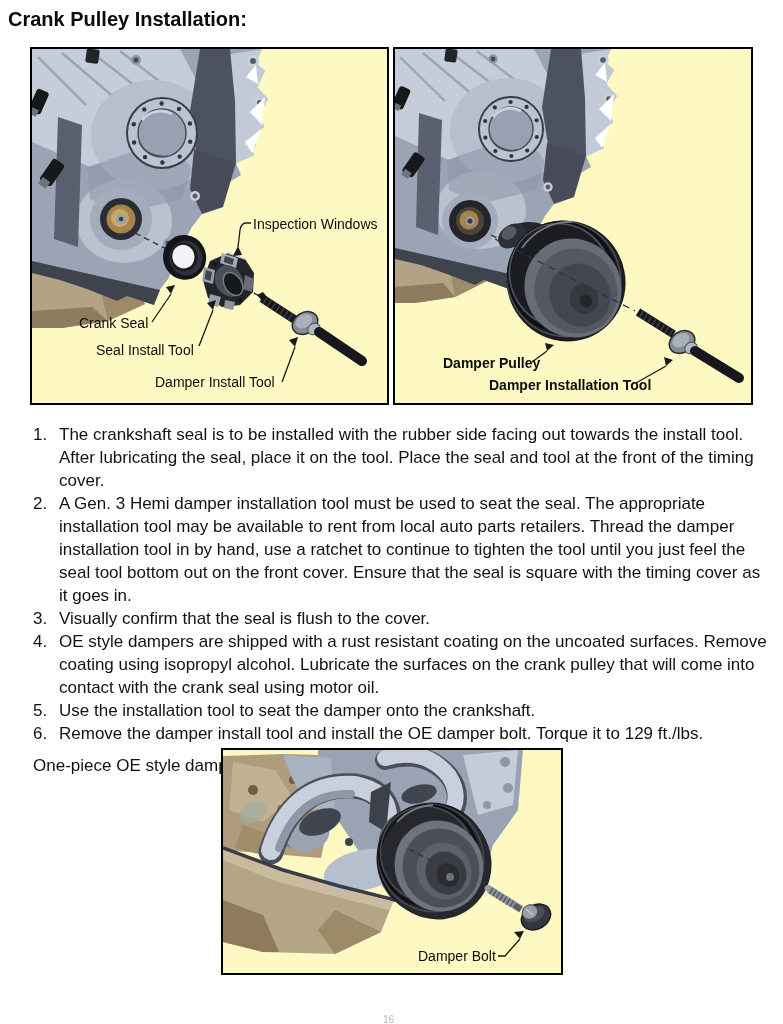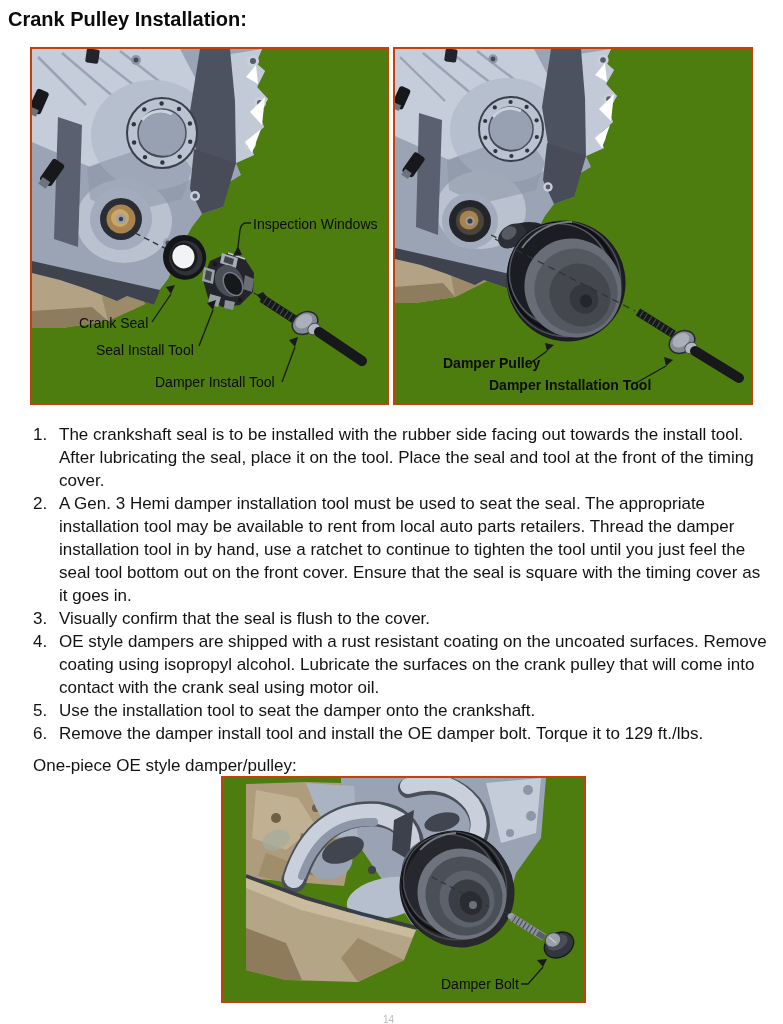--- a/index.html
+++ b/index.html
@@ -1,17 +1,17 @@
 <!DOCTYPE html>
 <html><head>
 <meta charset="utf-8">
 <style>
 html,body{margin:0;padding:0;background:#ffffff;width:783px;height:1024px;overflow:hidden;}
 body{font-family:"Liberation Sans",sans-serif;color:#111;position:relative;}
-.box{position:absolute;border:2px solid #c2410c;background:#4d7c0f;text-align:center;}
+.box{position:absolute;border:2px solid #000000;background:#fef9c3;text-align:center;}
 #title{position:absolute;left:8px;top:8px;font-size:20px;font-weight:bold;color:#0b0b0b;}
 #list{position:absolute;left:33px;top:423px;font-size:17px;line-height:23px;color:#121212;}
 .item{position:relative;padding-left:26px;}
 .num{position:absolute;left:0;top:0;}
 #onep{position:absolute;left:33px;top:756px;font-size:17px;color:#121212;}
 svg text{font-family:"Liberation Sans",sans-serif;font-size:14px;fill:#0d0d0d;}
 </style>
 </head>
 <body>
 <div id="title">Crank Pulley Installation:</div>
@@ -316,21 +316,21 @@
 <div class="item"><span class="num">1.</span>The crankshaft seal is to be installed with the rubber side facing out towards the install tool.<br>After lubricating the seal, place it on the tool. Place the seal and tool at the front of the timing<br>cover.</div>
 <div class="item"><span class="num">2.</span>A Gen. 3 Hemi damper installation tool must be used to seat the seal. The appropriate<br>installation tool may be available to rent from local auto parts retailers. Thread the damper<br>installation tool in by hand, use a ratchet to continue to tighten the tool until you just feel the<br>seal tool bottom out on the front cover. Ensure that the seal is square with the timing cover as<br>it goes in.</div>
 <div class="item"><span class="num">3.</span>Visually confirm that the seal is flush to the cover.</div>
 <div class="item"><span class="num">4.</span>OE style dampers are shipped with a rust resistant coating on the uncoated surfaces. Remove<br>coating using isopropyl alcohol. Lubricate the surfaces on the crank pulley that will come into<br>contact with the crank seal using motor oil.</div>
 <div class="item"><span class="num">5.</span>Use the installation tool to seat the damper onto the crankshaft.</div>
 <div class="item"><span class="num">6.</span>Remove the damper install tool and install the OE damper bolt. Torque it to 129 ft./lbs.</div>
 </div>
 
 <div id="onep">One-piece OE style damper/pulley:</div>
 
-<div class="box" style="left:221px;top:776px;width:338px;height:223px;padding-left:23px;">
+<div class="box" style="left:221px;top:748px;width:338px;height:223px;">
 <svg width="338" height="223" viewBox="0 0 338 223">
 <g id="engineB">
 
 <path d="M95,0 L300,0 L295,60 L270,95 L260,130 L230,150 L170,152 L108,60 L95,5 Z" fill="#9aa3b3"></path>
 
 <path d="M0,6 L60,4 L95,5 L108,60 L98,108 L0,100 Z" fill="#ae9c7c"></path>
 <path d="M10,12 L52,20 L70,48 L40,72 L6,60 Z" fill="#c0b192"></path>
 <path d="M55,55 L95,62 L90,100 L48,95 Z" fill="#8d7b5c"></path>
 <path d="M20,75 L48,85 L40,105 L12,98 Z" fill="#a08d6b"></path>
 <circle cx="30" cy="40" r="5" fill="#6e5f45"></circle>
@@ -412,13 +412,13 @@
 </g>
 </g>
 <g id="labelsB">
 <path d="M275,206 h7 L297,189" stroke="#1a1a1a" stroke-width="1.3" fill="none"></path>
 <path d="M297,189 L301,181 L291,182 Z" fill="#1a1a1a"></path>
 <text x="195" y="211">Damper Bolt</text>
 </g>
 </svg>
 </div>
 
-<div style="position:absolute;left:383px;top:1014px;font-size:10px;color:#b9b9c0;">14</div>
+<div style="position:absolute;left:383px;top:1014px;font-size:10px;color:#b9b9c0;">16</div>
 
 </body></html>

